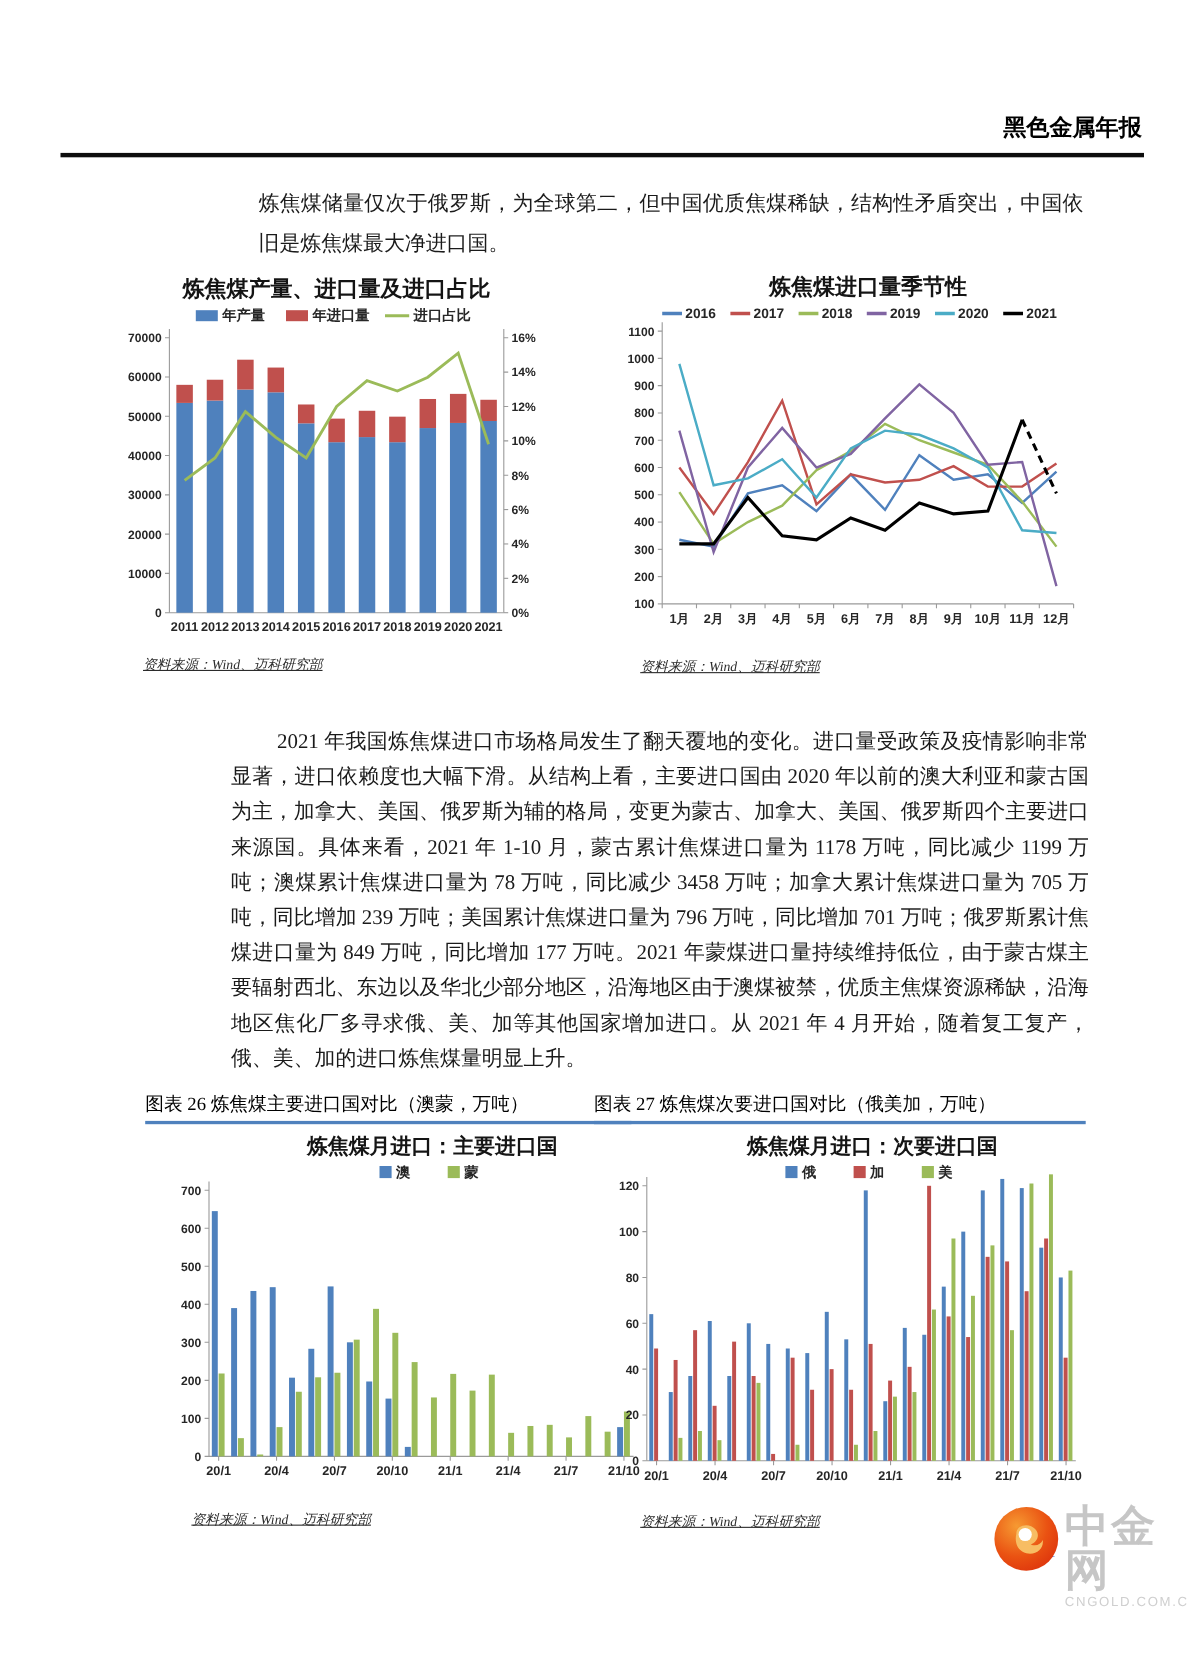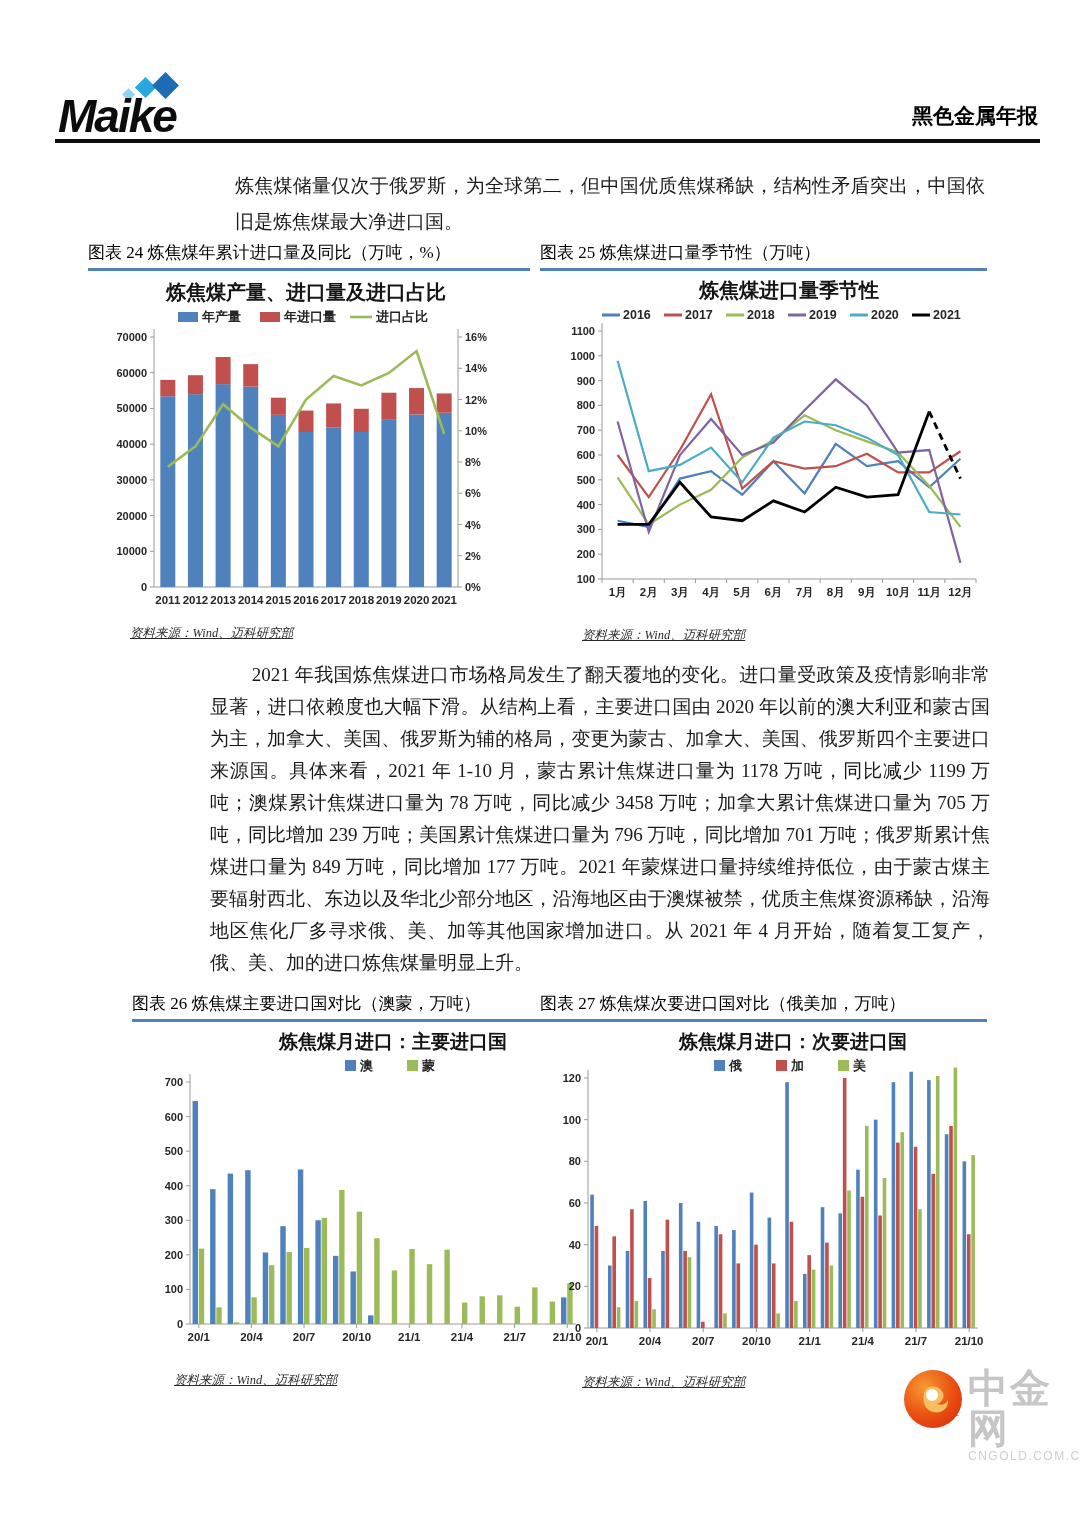--- a/index.html
+++ b/index.html
@@ -34,37 +34,26 @@
   .wm-title{font-size:40px;line-height:40px;font-weight:bold;color:#c6c6c6;
         font-family:"Liberation Sans","DejaVu Sans",sans-serif;letter-spacing:2px;}
   .wm-url{font-size:12px;color:#cfcfcf;letter-spacing:1.5px;
         font-family:"Liberation Sans","DejaVu Sans",sans-serif;margin-top:1px;}
 </style>
 </head>
 <body>
 
 <div class="page">
 
-  <div class="logo">
-    <svg width="180" height="76" viewBox="0 0 180 76">
-      <g transform="translate(98,22)">
-        <rect x="-26" y="2" width="9" height="9" fill="#8bd3f5" transform="rotate(45 -21.5 6.5)"></rect>
-        <rect x="-12" y="-8" width="15" height="15" fill="#29a8e0" transform="rotate(45 -4.5 -0.5)"></rect>
-        <rect x="6" y="-12" width="19" height="19" fill="#1b6cb3" transform="rotate(45 15.5 -2.5)"></rect>
-      </g>
-      <text x="6" y="66" font-family="Liberation Sans, DejaVu Sans, sans-serif" font-size="46" font-weight="900" font-style="italic" letter-spacing="-2" fill="#0c0c0c">Maike</text>
-    </svg>
-  </div>
   <div class="report-title">黑色金属年报</div>
   <div class="header-rule"></div>
 
   <div class="para para-intro">炼焦煤储量仅次于俄罗斯，为全球第二，但中国优质焦煤稀缺，结构性矛盾突出，中国依旧是炼焦煤最大净进口国。</div>
 
   <div class="fig fig24">
-    <div class="fig-caption">图表 24 炼焦煤年累计进口量及同比（万吨，%）</div>
     <div class="fig-chart"><svg width="434" height="346" viewBox="0 0 434 346">
           <text x="218" y="26" text-anchor="middle" font-size="20" font-weight="bold" fill="#141414">炼焦煤产量、进口量及进口占比</text>
           <rect x="90" y="39" width="20" height="10" fill="#4f81bd"></rect>
           <text x="114" y="48" text-anchor="start" font-size="13" font-weight="bold" fill="#262626">年产量</text>
           <rect x="172" y="39" width="20" height="10" fill="#c0504d"></rect>
           <text x="196" y="48" text-anchor="start" font-size="13" font-weight="bold" fill="#262626">年进口量</text>
           <line x1="262" y1="44" x2="284" y2="44" stroke="#9bbb59" stroke-width="2.6"></line>
           <text x="288" y="48" text-anchor="start" font-size="13" font-weight="bold" fill="#262626">进口占比</text>
           <line x1="66" y1="56" x2="66" y2="314" stroke="#9a9a9a"></line>
           <line x1="370" y1="56" x2="370" y2="314" stroke="#9a9a9a"></line>
@@ -135,21 +124,20 @@
           <text x="328.54545454545456" y="331" text-anchor="middle" font-size="11.5" font-weight="bold" fill="#262626">2020</text>
           <rect x="348.6818181818182" y="139.7142857142857" width="15" height="174.2857142857143" fill="#4f81bd"></rect>
           <rect x="348.6818181818182" y="120.42857142857144" width="15" height="19.28571428571425" fill="#c0504d"></rect>
           <text x="356.1818181818182" y="331" text-anchor="middle" font-size="11.5" font-weight="bold" fill="#262626">2021</text>
           <polyline points="79.81818181818181,193.6875 107.45454545454545,173.375 135.0909090909091,131.1875 162.72727272727272,154.625 190.36363636363637,173.375 218,126.5 245.63636363636363,103.0625 273.2727272727273,112.4375 300.90909090909093,99.9375 328.54545454545456,78.0625 356.1818181818182,160.875" fill="none" stroke="#9bbb59" stroke-width="2.6"></polyline>
         </svg></div>
     <div class="fig-source">资料来源：Wind、迈科研究部</div>
   </div>
 
   <div class="fig fig25">
-    <div class="fig-caption">图表 25 炼焦煤进口量季节性（万吨）</div>
     <div class="fig-chart"><svg width="448" height="348" viewBox="0 0 448 348">
           <text x="249" y="24" text-anchor="middle" font-size="20" font-weight="bold" fill="#141414">炼焦煤进口量季节性</text>
           <line x1="62" y1="42" x2="80" y2="42" stroke="#4f81bd" stroke-width="3"></line>
           <text x="83" y="46" text-anchor="start" font-size="12.5" font-weight="bold" fill="#262626">2016</text>
           <line x1="124" y1="42" x2="142" y2="42" stroke="#c0504d" stroke-width="3"></line>
           <text x="145" y="46" text-anchor="start" font-size="12.5" font-weight="bold" fill="#262626">2017</text>
           <line x1="186" y1="42" x2="204" y2="42" stroke="#9bbb59" stroke-width="3"></line>
           <text x="207" y="46" text-anchor="start" font-size="12.5" font-weight="bold" fill="#262626">2018</text>
           <line x1="248" y1="42" x2="266" y2="42" stroke="#8064a2" stroke-width="3"></line>
           <text x="269" y="46" text-anchor="start" font-size="12.5" font-weight="bold" fill="#262626">2019</text>

